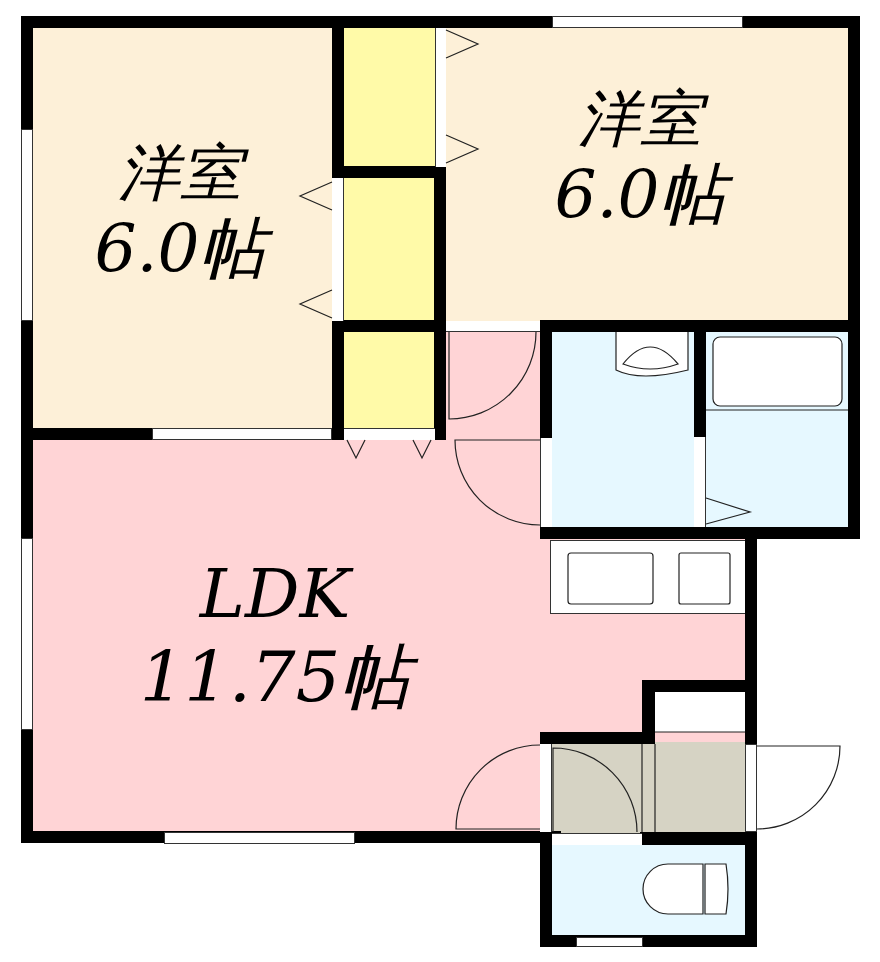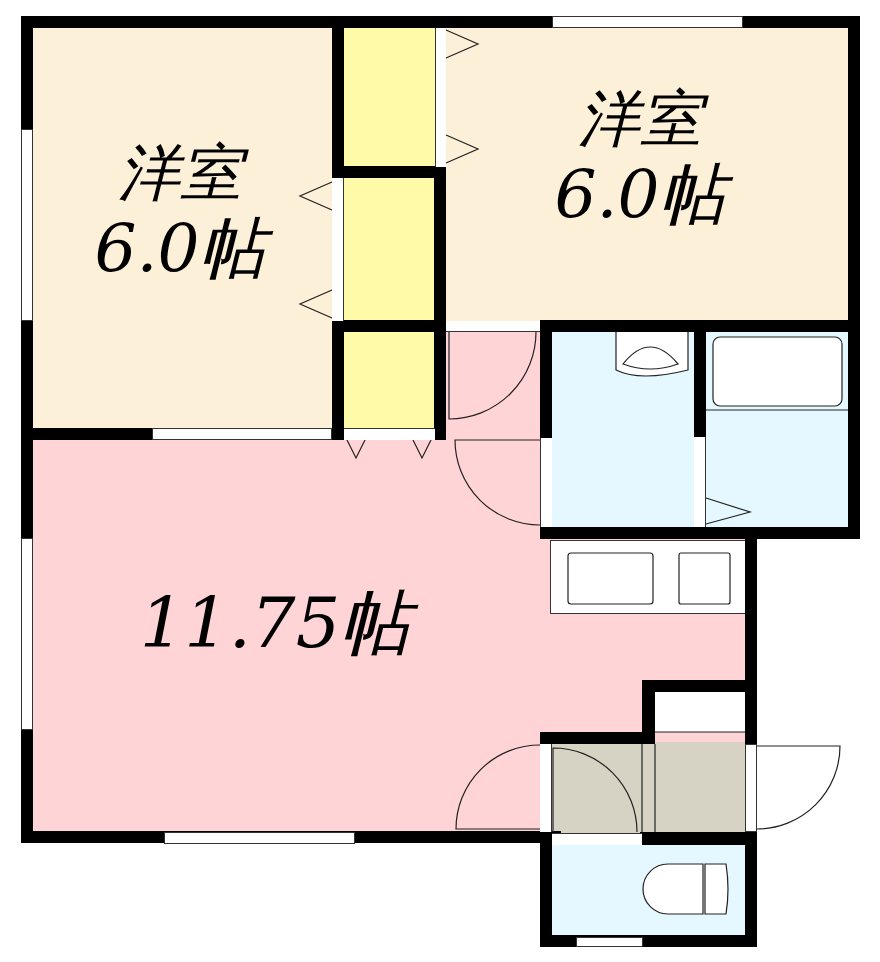--- a/index.html
+++ b/index.html
@@ -110,14 +110,15 @@
 
 <div class="label" style="left:60px;top:142px;width:240px;">
   <div style="font-size:62px;">洋室</div>
   <div style="font-size:66px;margin-top:12px;">6.0帖</div>
 </div>
 <div class="label" style="left:520px;top:88px;width:240px;">
   <div style="font-size:62px;">洋室</div>
   <div style="font-size:66px;margin-top:12px;">6.0帖</div>
 </div>
 <div class="label" style="left:110px;top:560px;width:330px;">
-  <div style="font-size:70px;margin-top:28px;">11.75帖</div>
+  <div style="font-size:68px;">LDK</div>
+  <div style="font-size:70px;margin-top:14px;">11.75帖</div>
 </div>
 
 </body></html>

